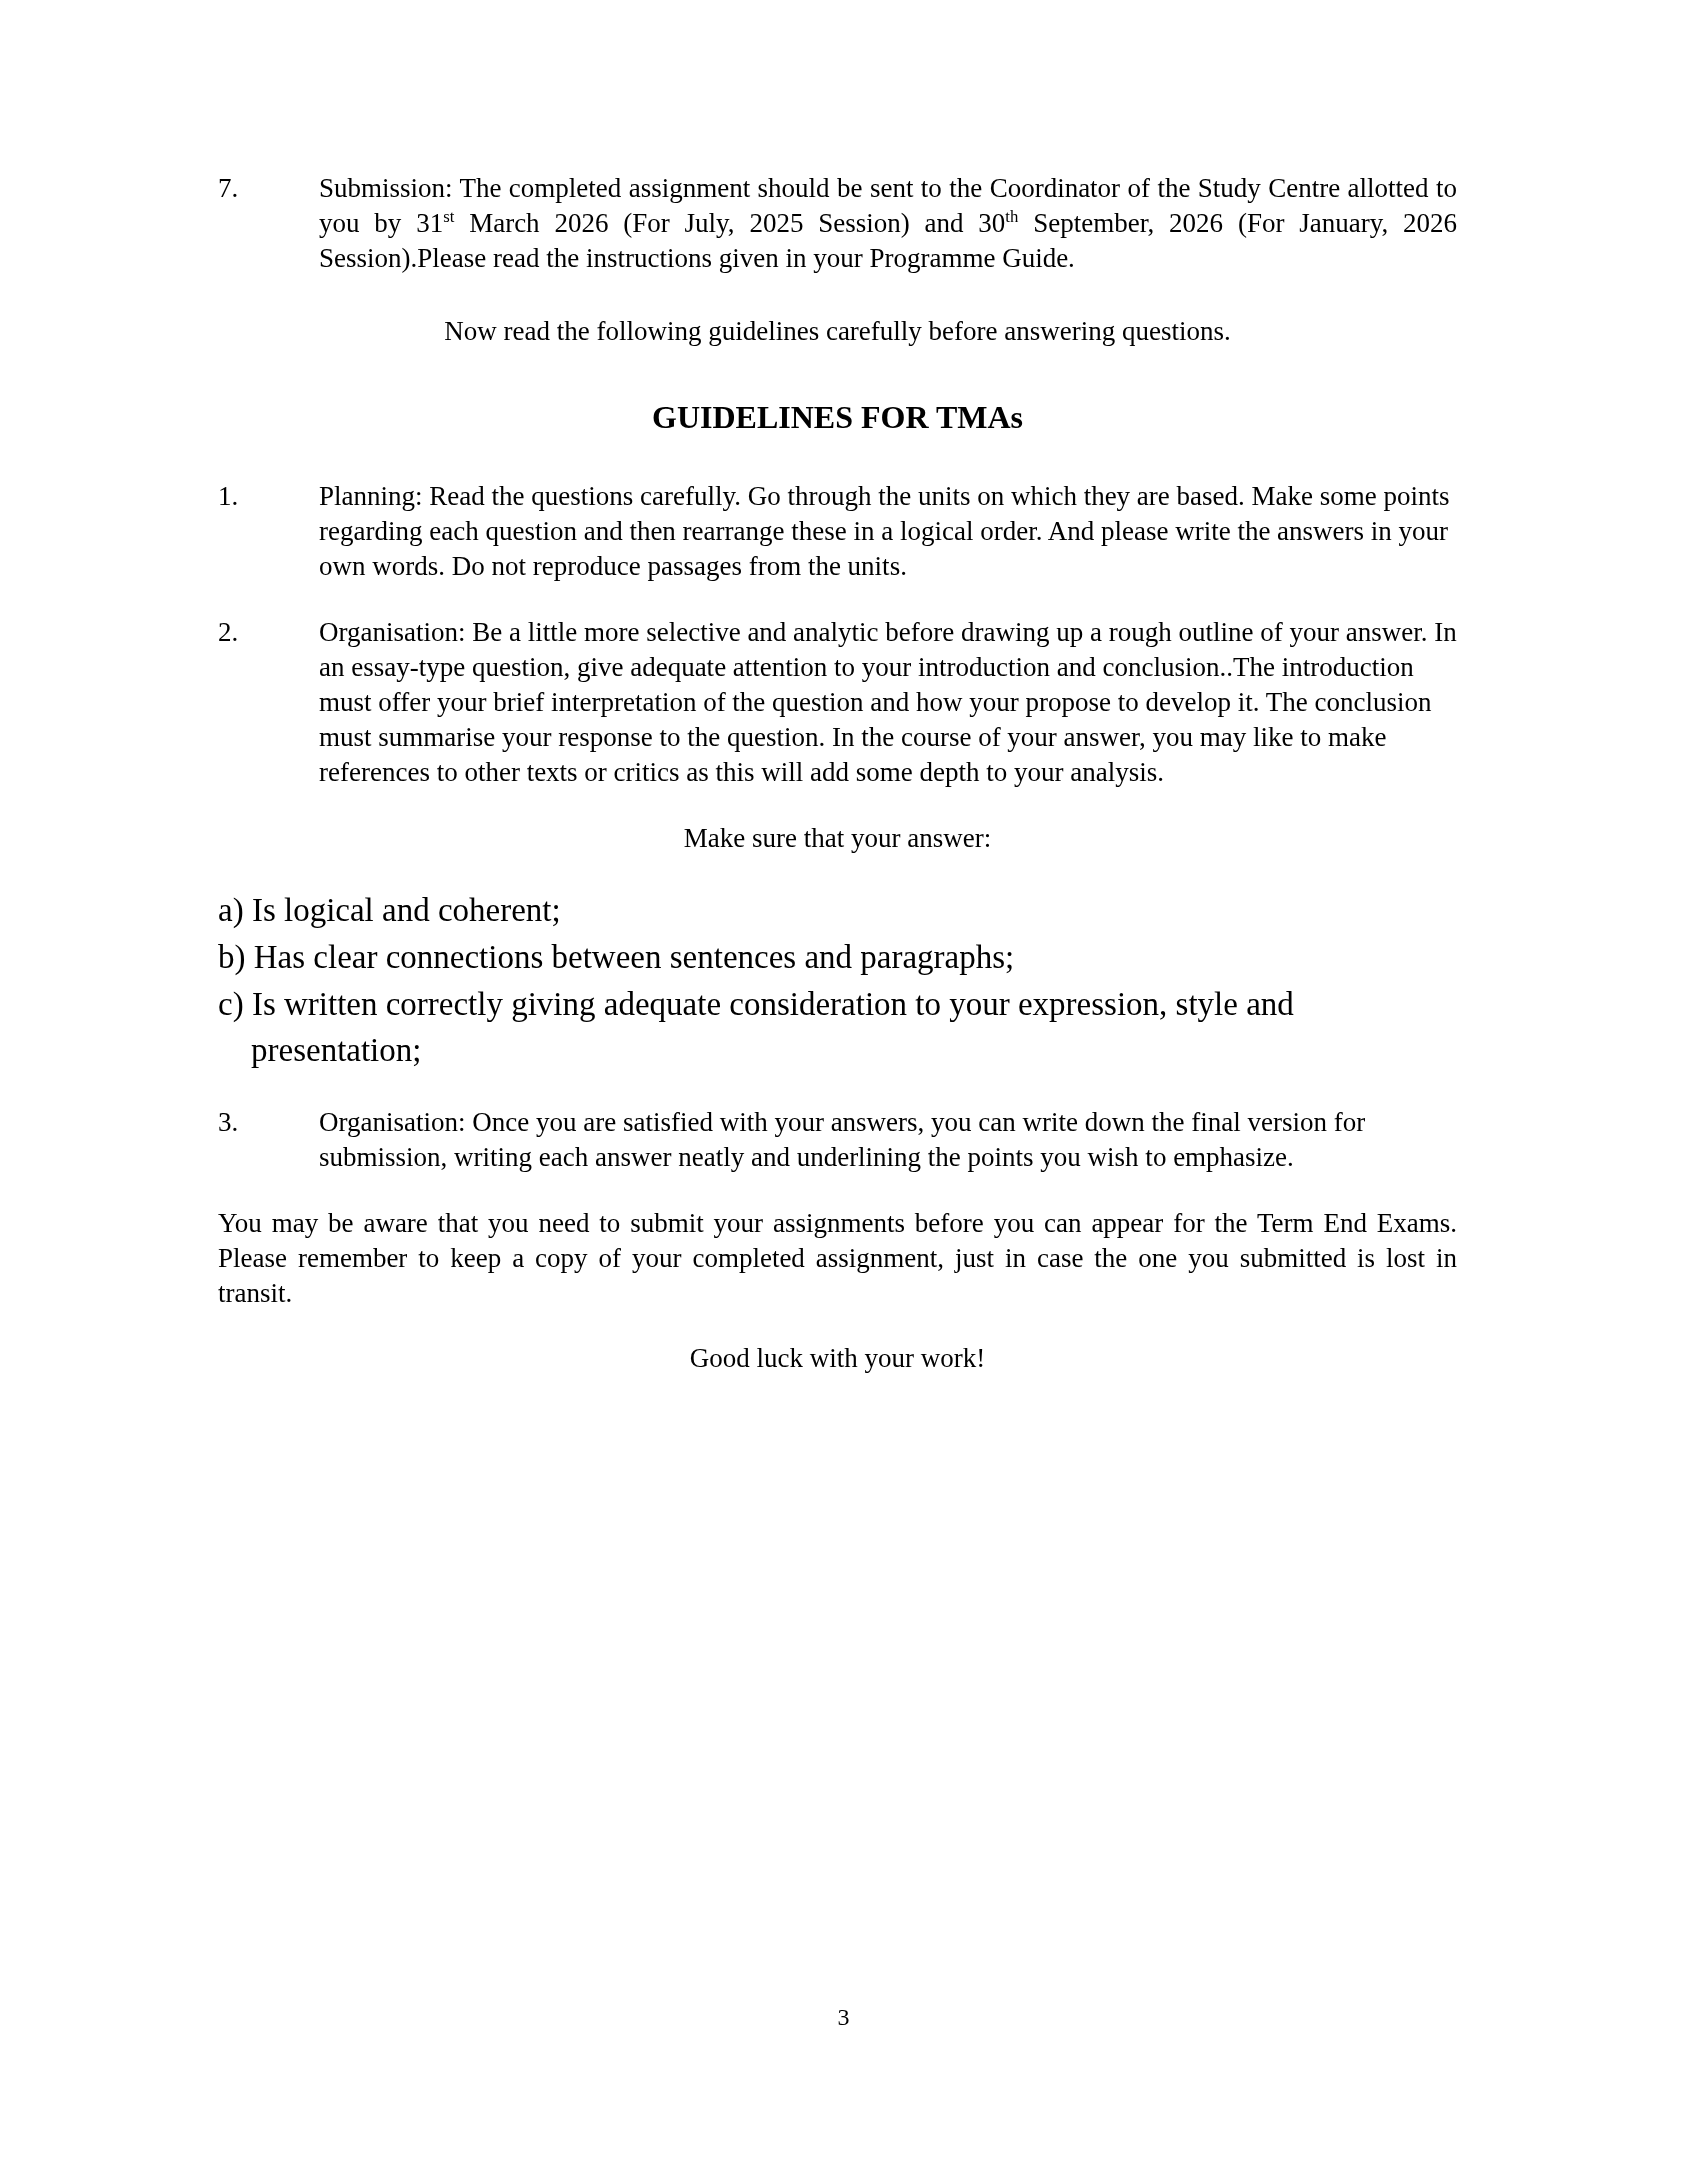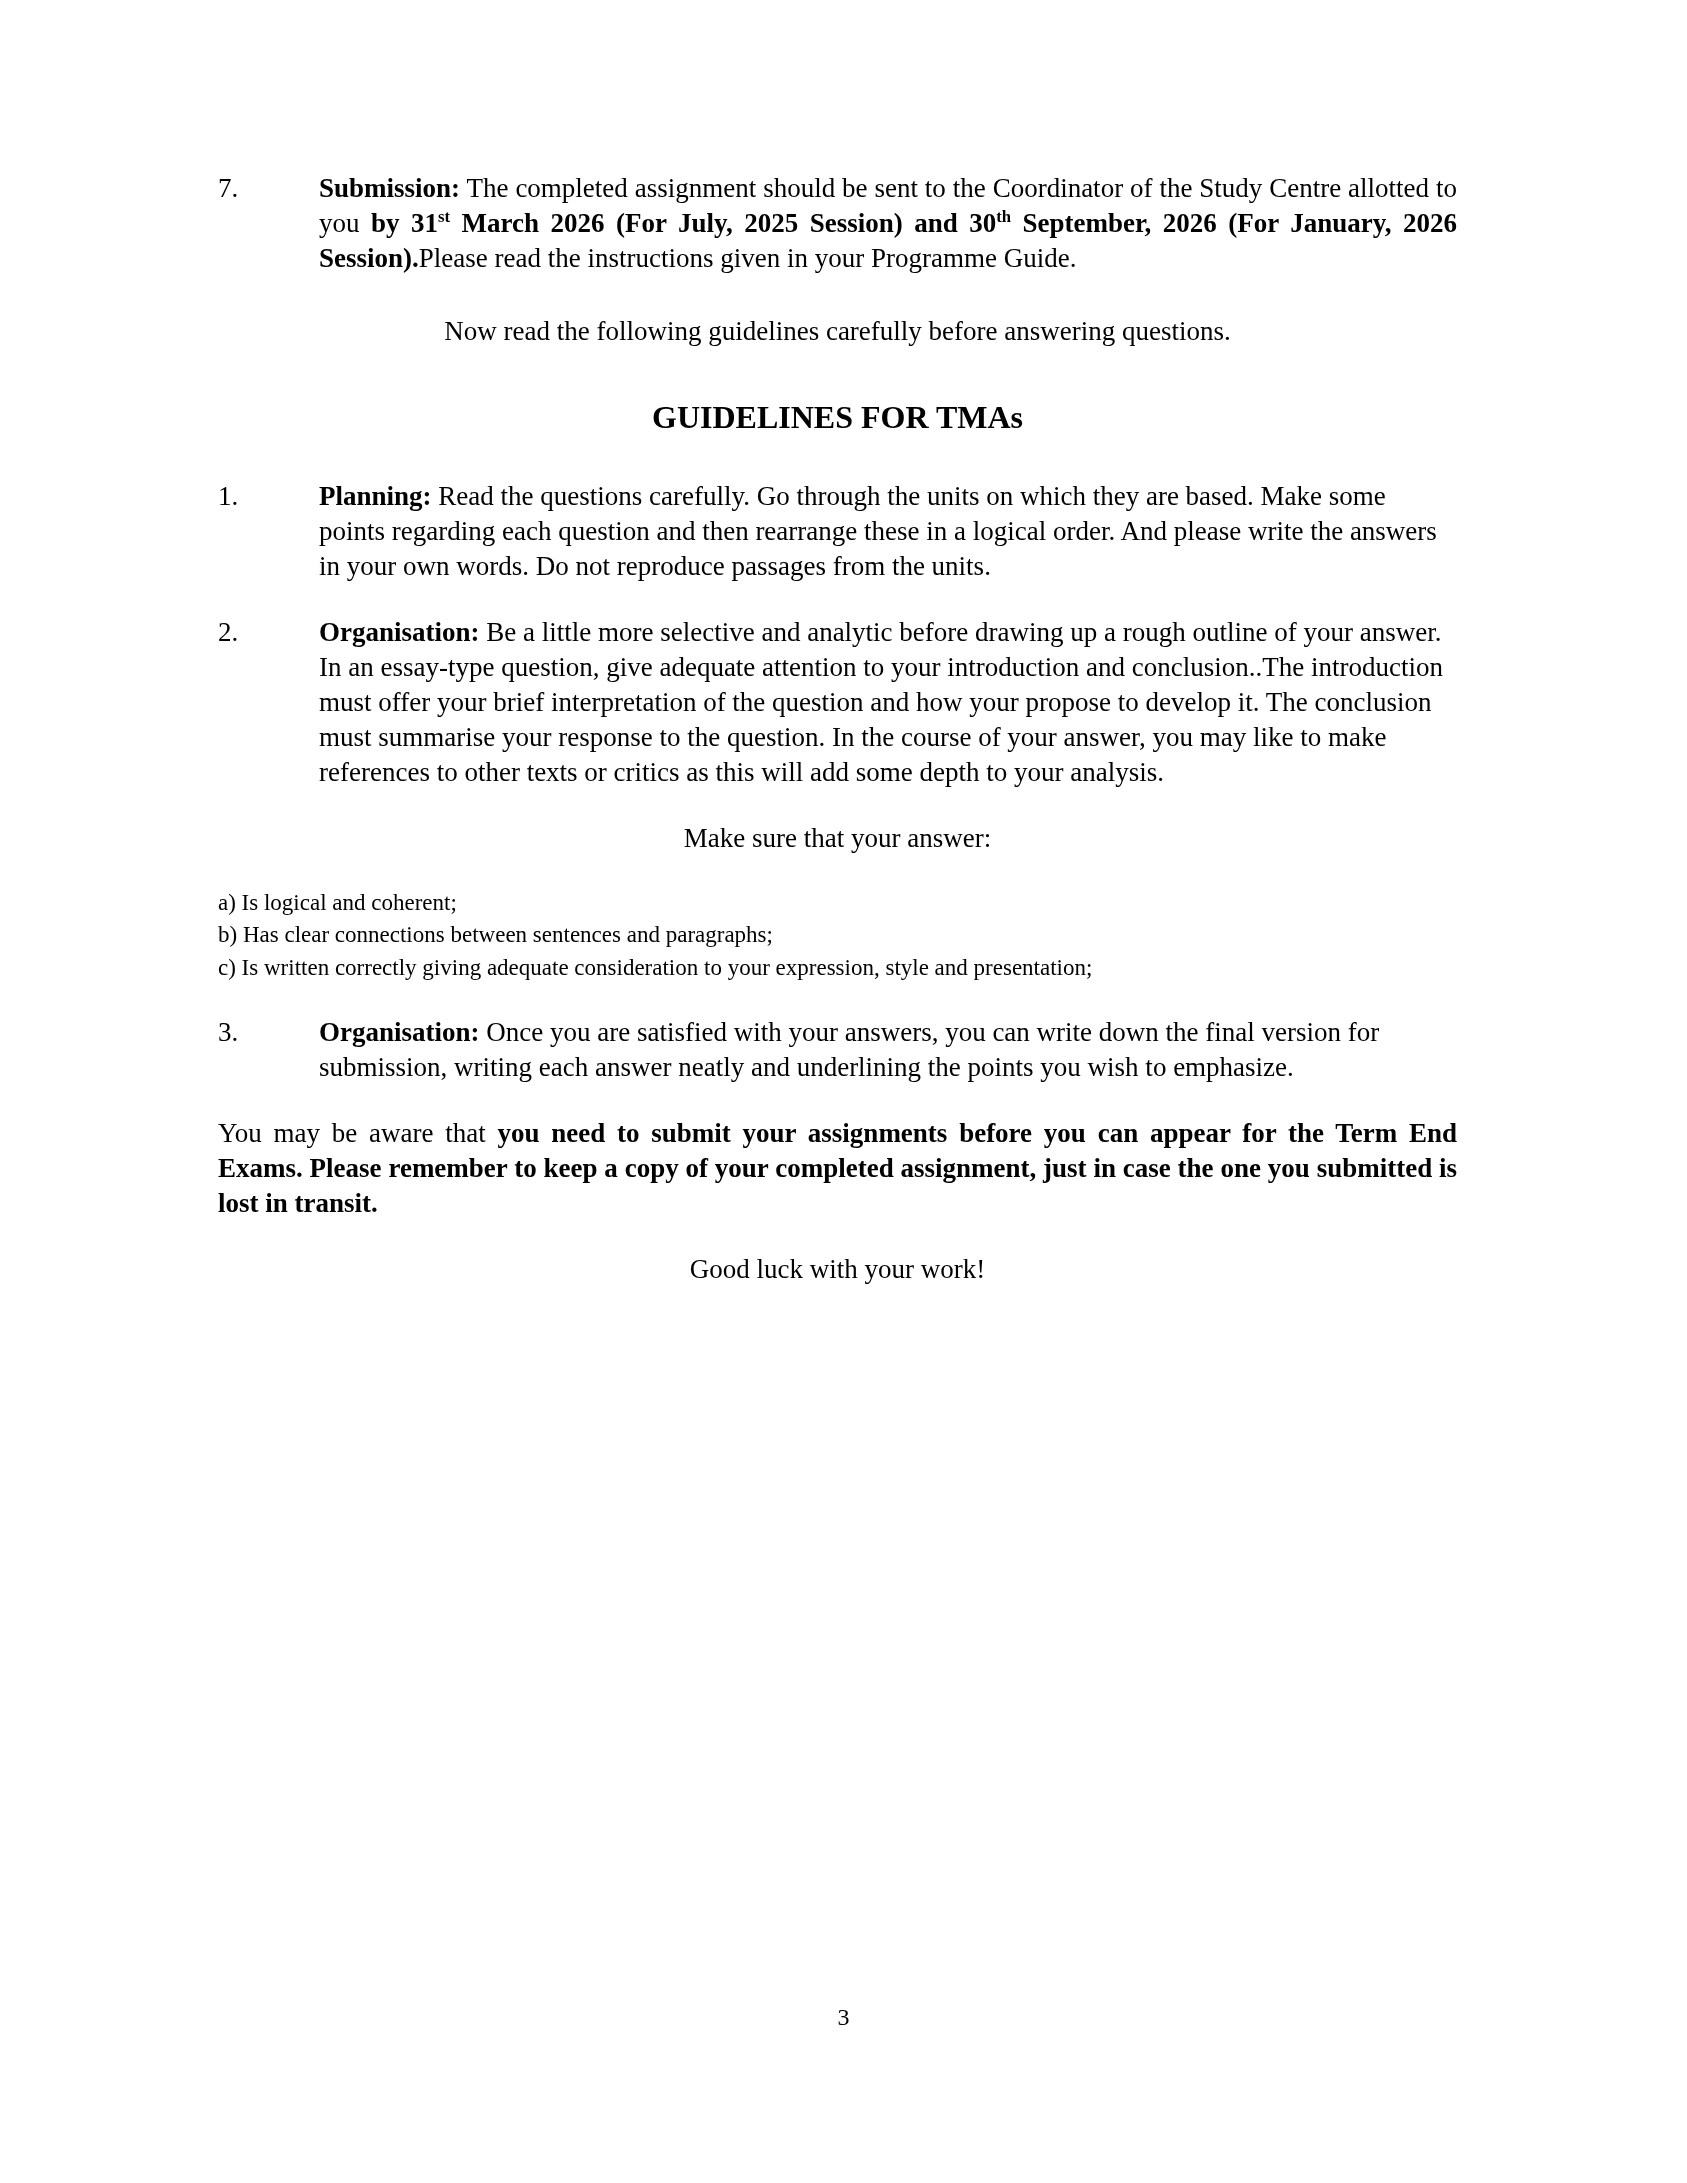--- a/index.html
+++ b/index.html
@@ -56,40 +56,40 @@
     position: absolute;
     left: 0;
     top: 0;
     width: 79px;
     text-align: left;
   }
 
   
   .letterlist {
     margin: 0 0 28px 0;
-    font-size: 23px;
+    font-size: 33px;
     line-height: 1.42;
   }
   .letterlist .li {
     padding-left: 33px;
     text-indent: -33px;
     margin: 0;
     text-align: left;
   }
 
   
   .heading {
     font-size: 32px;
     font-weight: bold;
     text-align: center;
     margin: 0 0 29px 0;
     line-height: 1.30;
   }
 
-  b, .b { font-weight: bold; }
+  b, .b { font-weight: normal; }
 
   sup {
     font-size: 0.62em;
     vertical-align: super;
     line-height: 0;
   }
 
   
   .gap-lg  { height: 20px; }
   .gap-md  { height: 9.3px; }

